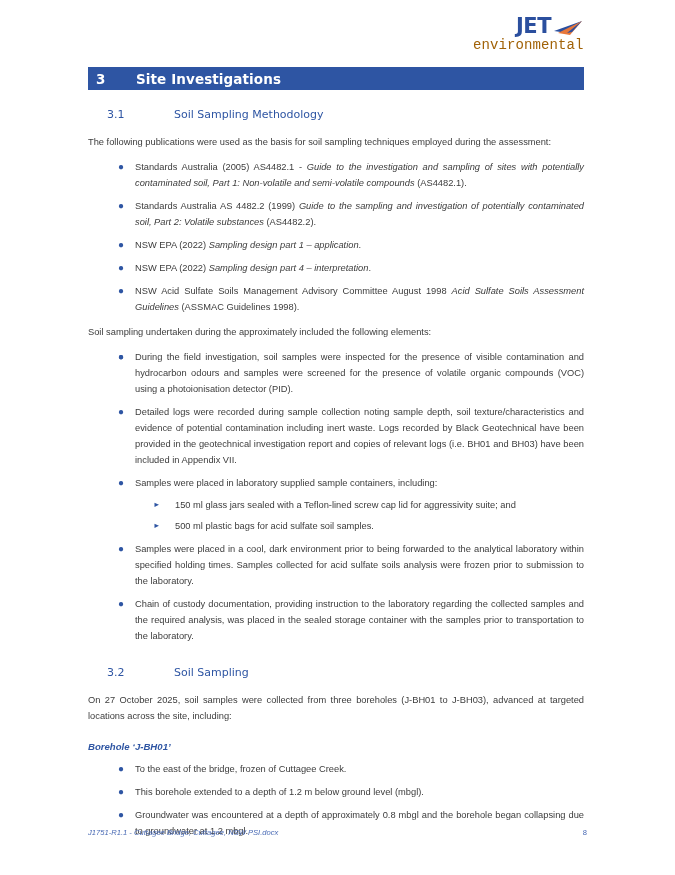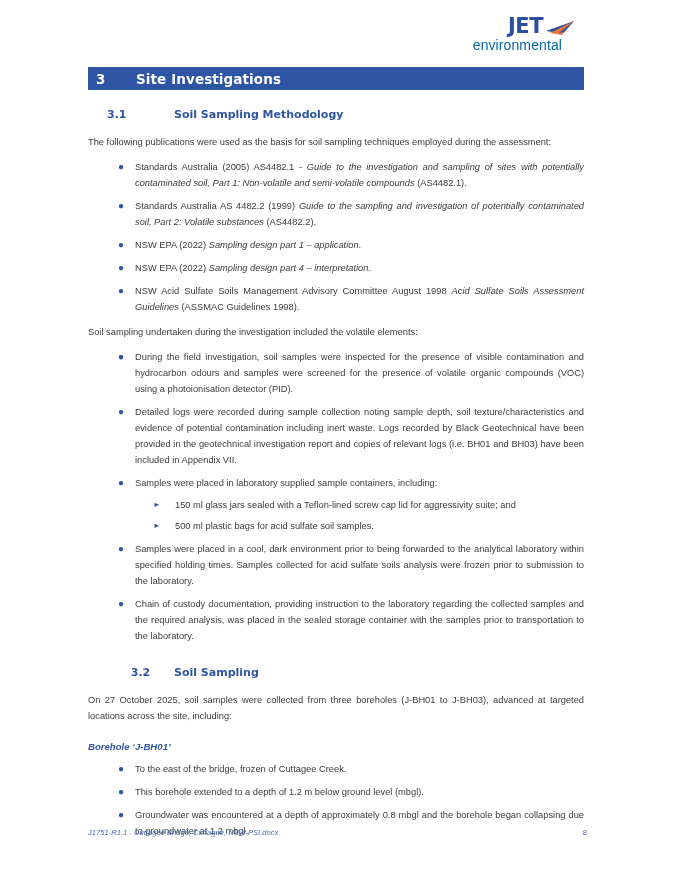--- a/index.html
+++ b/index.html
@@ -20,21 +20,21 @@
     width: 675px;
     height: 875px;
     background: #ffffff;
   }
 
   
   .header {
     position: absolute;
     top: 0;
     left: 0;
-    right: 12px;
+    right: 4px;
     height: 66px;
   }
   .logo {
     position: absolute;
     right: 88px;
     top: 16px;
     width: 110px;
     text-align: right;
     line-height: 1;
     user-select: none;
@@ -53,23 +53,23 @@
     color: #2b4f9e;
   }
   .logo-plane {
     display: inline-block;
     width: 30px;
     height: 16px;
     position: relative;
     top: 1px;
   }
   .logo-env {
-    font-family: Liberation Sans, sans-serif;
+    font-family: Liberation Mono, monospace;
     font-size: 14px;
-    color: #0369a1;
+    color: #a16207;
     letter-spacing: 0.1px;
     margin-top: 1px;
     margin-right: 13px;
   }
 
   
   .content {
     position: absolute;
     left: 88px;
     top: 67px;
@@ -96,21 +96,21 @@
   }
   .h1-text {
     padding-left: 0;
   }
 
   
   .h2 {
     display: flex;
     color: #2e55a3;
     font-family: "DejaVu Sans", sans-serif;
-    font-weight: bold;
+    font-weight: normal;
     font-size: 11px;
     margin: 0 0 13px 0;
     padding-left: 19px;
   }
   .h2-num { width: 67px; }
   .h2-text { }
 
   .h3 {
     color: #2e55a3;
     font-weight: bold;
@@ -173,21 +173,21 @@
     top: 0;
     color: #2e55a3;
     font-size: 7.5px;
     line-height: 16px;
   }
 
   .it { font-style: italic; }
 
   
   .gap-before { margin-top: 13px; }
-  .sec2 { margin-top: 22px; text-align: center; }
+  .sec2 { margin-top: 22px; }
 
   
   .footer {
     position: absolute;
     left: 88px;
     right: 88px;
     top: 820px;
     display: flex;
     justify-content: space-between;
     align-items: baseline;
@@ -244,21 +244,21 @@
         <span class="mk">●</span><span>NSW EPA (2022) </span><span class="it">Sampling design part 1 – application</span><span>.</span>
       </li>
       <li>
         <span class="mk">●</span><span>NSW EPA (2022) </span><span class="it">Sampling design part 4 – interpretation</span><span>.</span>
       </li>
       <li>
         <span class="mk">●</span><span>NSW Acid Sulfate Soils Management Advisory Committee August 1998 </span><span class="it">Acid Sulfate Soils Assessment Guidelines</span><span> (ASSMAC Guidelines 1998).</span>
       </li>
     </ul>
 
-    <p class="body gap-before">Soil sampling undertaken during the investigation included the volatile elements:</p>
+    <p class="body gap-before">Soil sampling undertaken during the approximately included the following elements:</p>
 
     <ul class="b1">
       <li>
         <span class="mk">●</span>
       </li>
       <li>
         <span class="mk">●</span><span>During the field investigation, soil samples were inspected for the presence of visible contamination and hydrocarbon odours and samples were screened for the presence of volatile organic compounds (VOC) using a photoionisation detector (PID).</span>
       </li>
       <li>
         <span class="mk">●</span><span>Detailed logs were recorded during sample collection noting sample depth, soil texture/characteristics and evidence of potential contamination including inert waste. Logs recorded by Black Geotechnical have been provided in the geotechnical investigation report and copies of relevant logs (i.e. BH01 and BH03) have been included in Appendix VII.</span>

